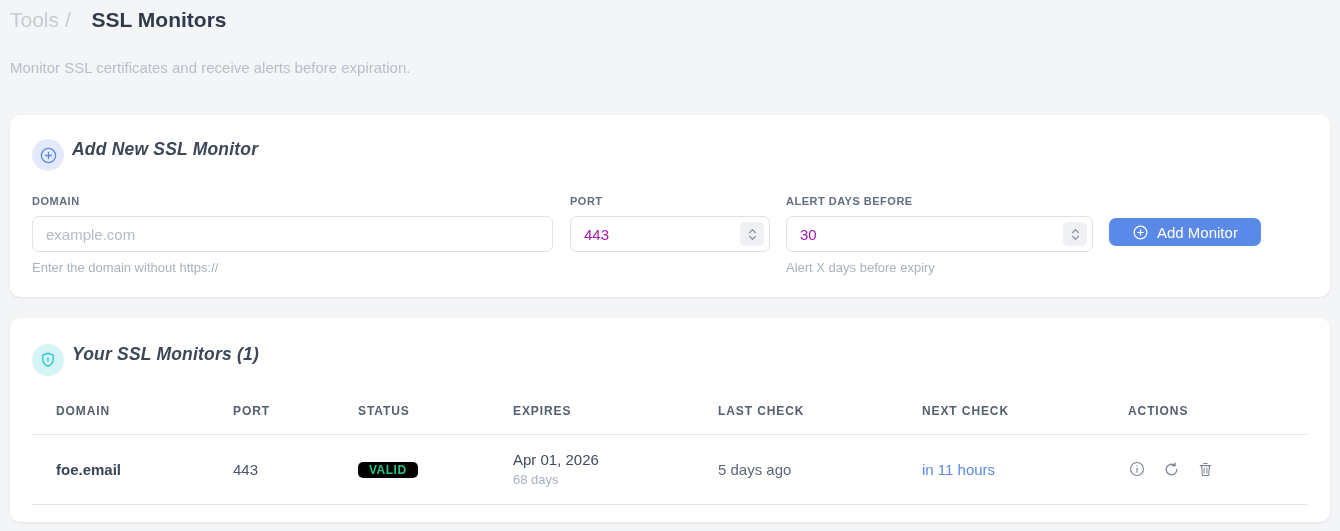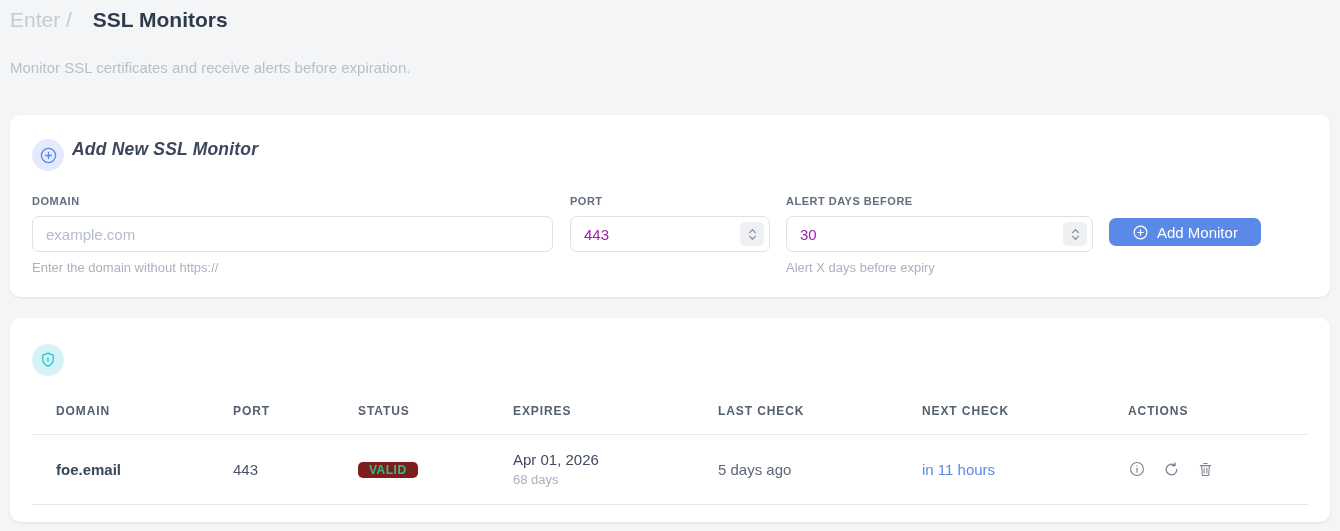--- a/index.html
+++ b/index.html
@@ -76,37 +76,37 @@
   th {
     text-align:left; font-size:12px; font-weight:700; letter-spacing:.9px;
     color:#55606e; padding:10px 0 16px 0; text-transform:uppercase;
     border-bottom:1px solid #e7eaef;
   }
   th:first-child, td:first-child { padding-left:24px; }
   td { padding:16px 0 17px 0; font-size:15px; color:#4a5568; border-bottom:1px solid #e3e5ee; vertical-align:middle; }
   td.domain-cell { font-weight:700; color:#39465a; }
   .status-badge {
     display:inline-block; padding:1px 11px; border-radius:5px;
-    background:#7f1d1d; color:#27c285;
+    background:#000000; color:#27c285;
     font-size:12px; font-weight:700; letter-spacing:.5px;
   }
   .expires-date { font-size:15px; color:#3f4b5e; }
   .expires-days { margin-top:4px; font-size:13px; color:#a9b2be; }
   .last-check { color:#5d6878; }
   .next-check { color:#5a89e8; }
   .actions { display:flex; align-items:center; gap:17px; }
   .action-btn { background:none; border:none; padding:0; cursor:pointer; display:flex; align-items:center; }
 </style>
 </head>
 <body>
 
 <div class="page">
 
   <div class="breadcrumb">
-    <span class="muted">Enter</span>
+    <span class="muted">Tools</span>
     <span class="muted">/</span>
     <span class="current">SSL Monitors</span>
   </div>
   <div class="subtitle">Monitor SSL certificates and receive alerts before expiration.</div>
 
   <div class="card add-card">
     <div class="card-header">
       <span class="icon-badge blue">
         <svg width="19" height="19" viewBox="0 0 24 24" fill="none" stroke="#5a89e8" stroke-width="1.6" stroke-linecap="round">
           <circle cx="12" cy="12" r="9"></circle>
@@ -164,20 +164,21 @@
 
   <div class="card monitors-card">
     <div class="card-header">
       <span class="icon-badge cyan">
         <svg width="18" height="18" viewBox="0 0 24 24" fill="none" stroke="#2ec5d3" stroke-width="1.8" stroke-linecap="round" stroke-linejoin="round">
           <path d="M12 3l7 2.6v4.9c0 4.6-3 8.1-7 9.5-4-1.4-7-4.9-7-9.5V5.6L12 3z"></path>
           <circle cx="12" cy="10" r="1.2" fill="#2ec5d3" stroke="none"></circle>
           <path d="M12 11.2v2.6"></path>
         </svg>
       </span>
+      <span class="card-title">Your SSL Monitors (1)</span>
     </div>
 
     <table>
       <colgroup>
         <col style="width:201px">
           <col style="width:125px">
           <col style="width:155px">
         <col style="width:205px">
           <col style="width:204px">
           <col style="width:206px">

